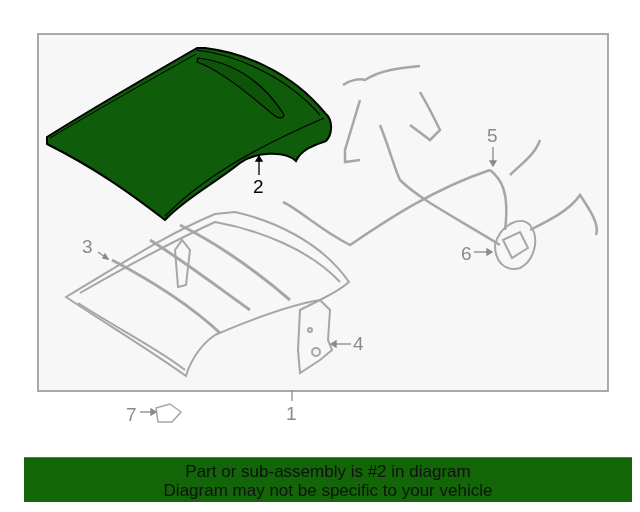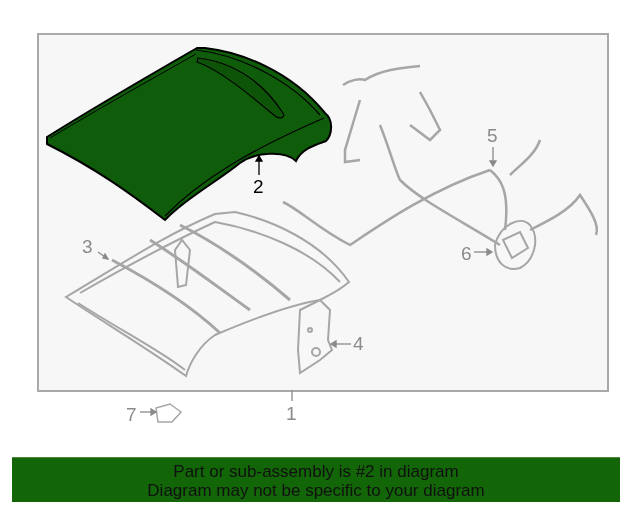--- a/index.html
+++ b/index.html
@@ -1,21 +1,21 @@
 <!DOCTYPE html>
 <html><head>
 <meta charset="utf-8">
 <style>
   html, body { margin:0; padding:0; background:#ffffff; }
   body { width:640px; height:512px; position:relative; overflow:hidden; font-family:"Liberation Sans", sans-serif; }
   .frame { position:absolute; left:37px; top:33px; width:568px; height:355px; background:#f7f7f7; border:2px solid #a9a9a9; box-sizing:content-box; }
   svg.art { position:absolute; left:0; top:0; width:640px; height:512px; }
   .callout { position:absolute; font-size:19px; color:#8a8a8a; line-height:1; }
   .callout.dark { color:#000; }
-  .banner { position:absolute; left:12px; top:457px; width:608px; height:45px; background:#126607; border-top:1px solid #4a8a3a; text-align:center; color:#111; font-size:17px; line-height:19px; padding-top:4px; box-sizing:border-box; }
+  .banner { position:absolute; left:24px; top:457px; width:608px; height:45px; background:#126607; border-top:1px solid #4a8a3a; text-align:center; color:#111; font-size:17px; line-height:19px; padding-top:4px; box-sizing:border-box; }
   .banner div { white-space:nowrap; }
 </style>
 </head>
 <body>
 
 <div class="frame"></div>
 
 <svg class="art" viewBox="0 0 640 512">
 
   <g>
@@ -83,14 +83,14 @@
 <span class="callout dark" style="left:253px;top:177px;">2</span>
 <span class="callout" style="left:82px;top:237px;">3</span>
 <span class="callout" style="left:353px;top:334px;">4</span>
 <span class="callout" style="left:487px;top:126px;">5</span>
 <span class="callout" style="left:461px;top:244px;">6</span>
 <span class="callout" style="left:126px;top:405px;">7</span>
 <span class="callout" style="left:286px;top:404px;">1</span>
 
 <div class="banner">
   <div>Part or sub-assembly is #2 in diagram</div>
-  <div>Diagram may not be specific to your diagram</div>
+  <div>Diagram may not be specific to your vehicle</div>
 </div>
 
 </body></html>

